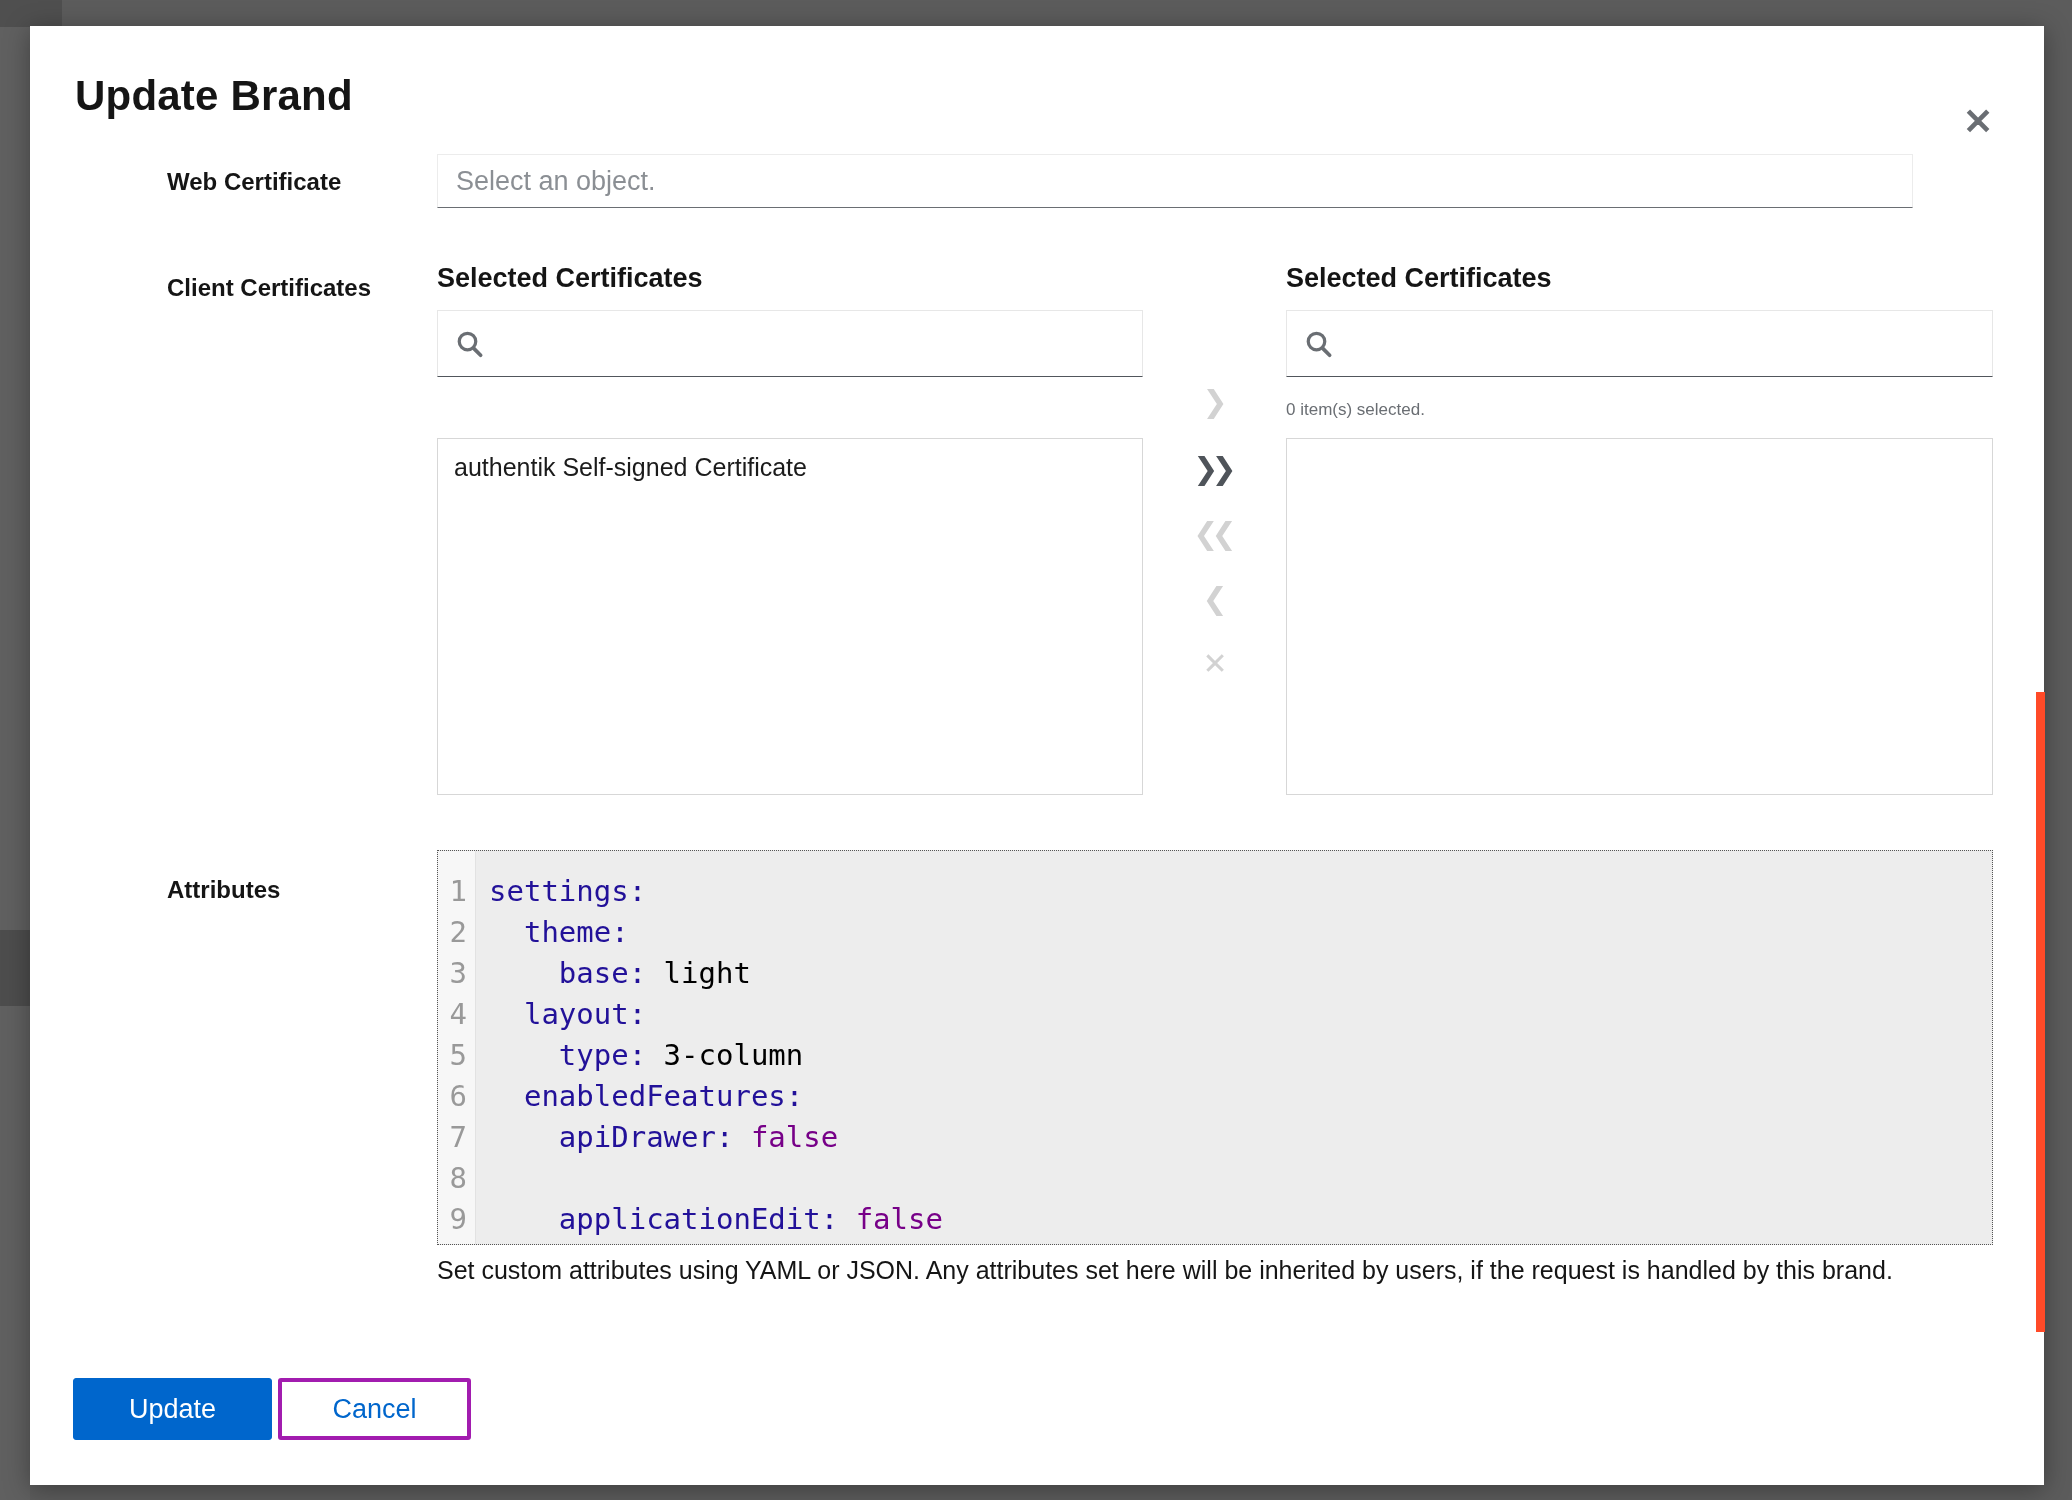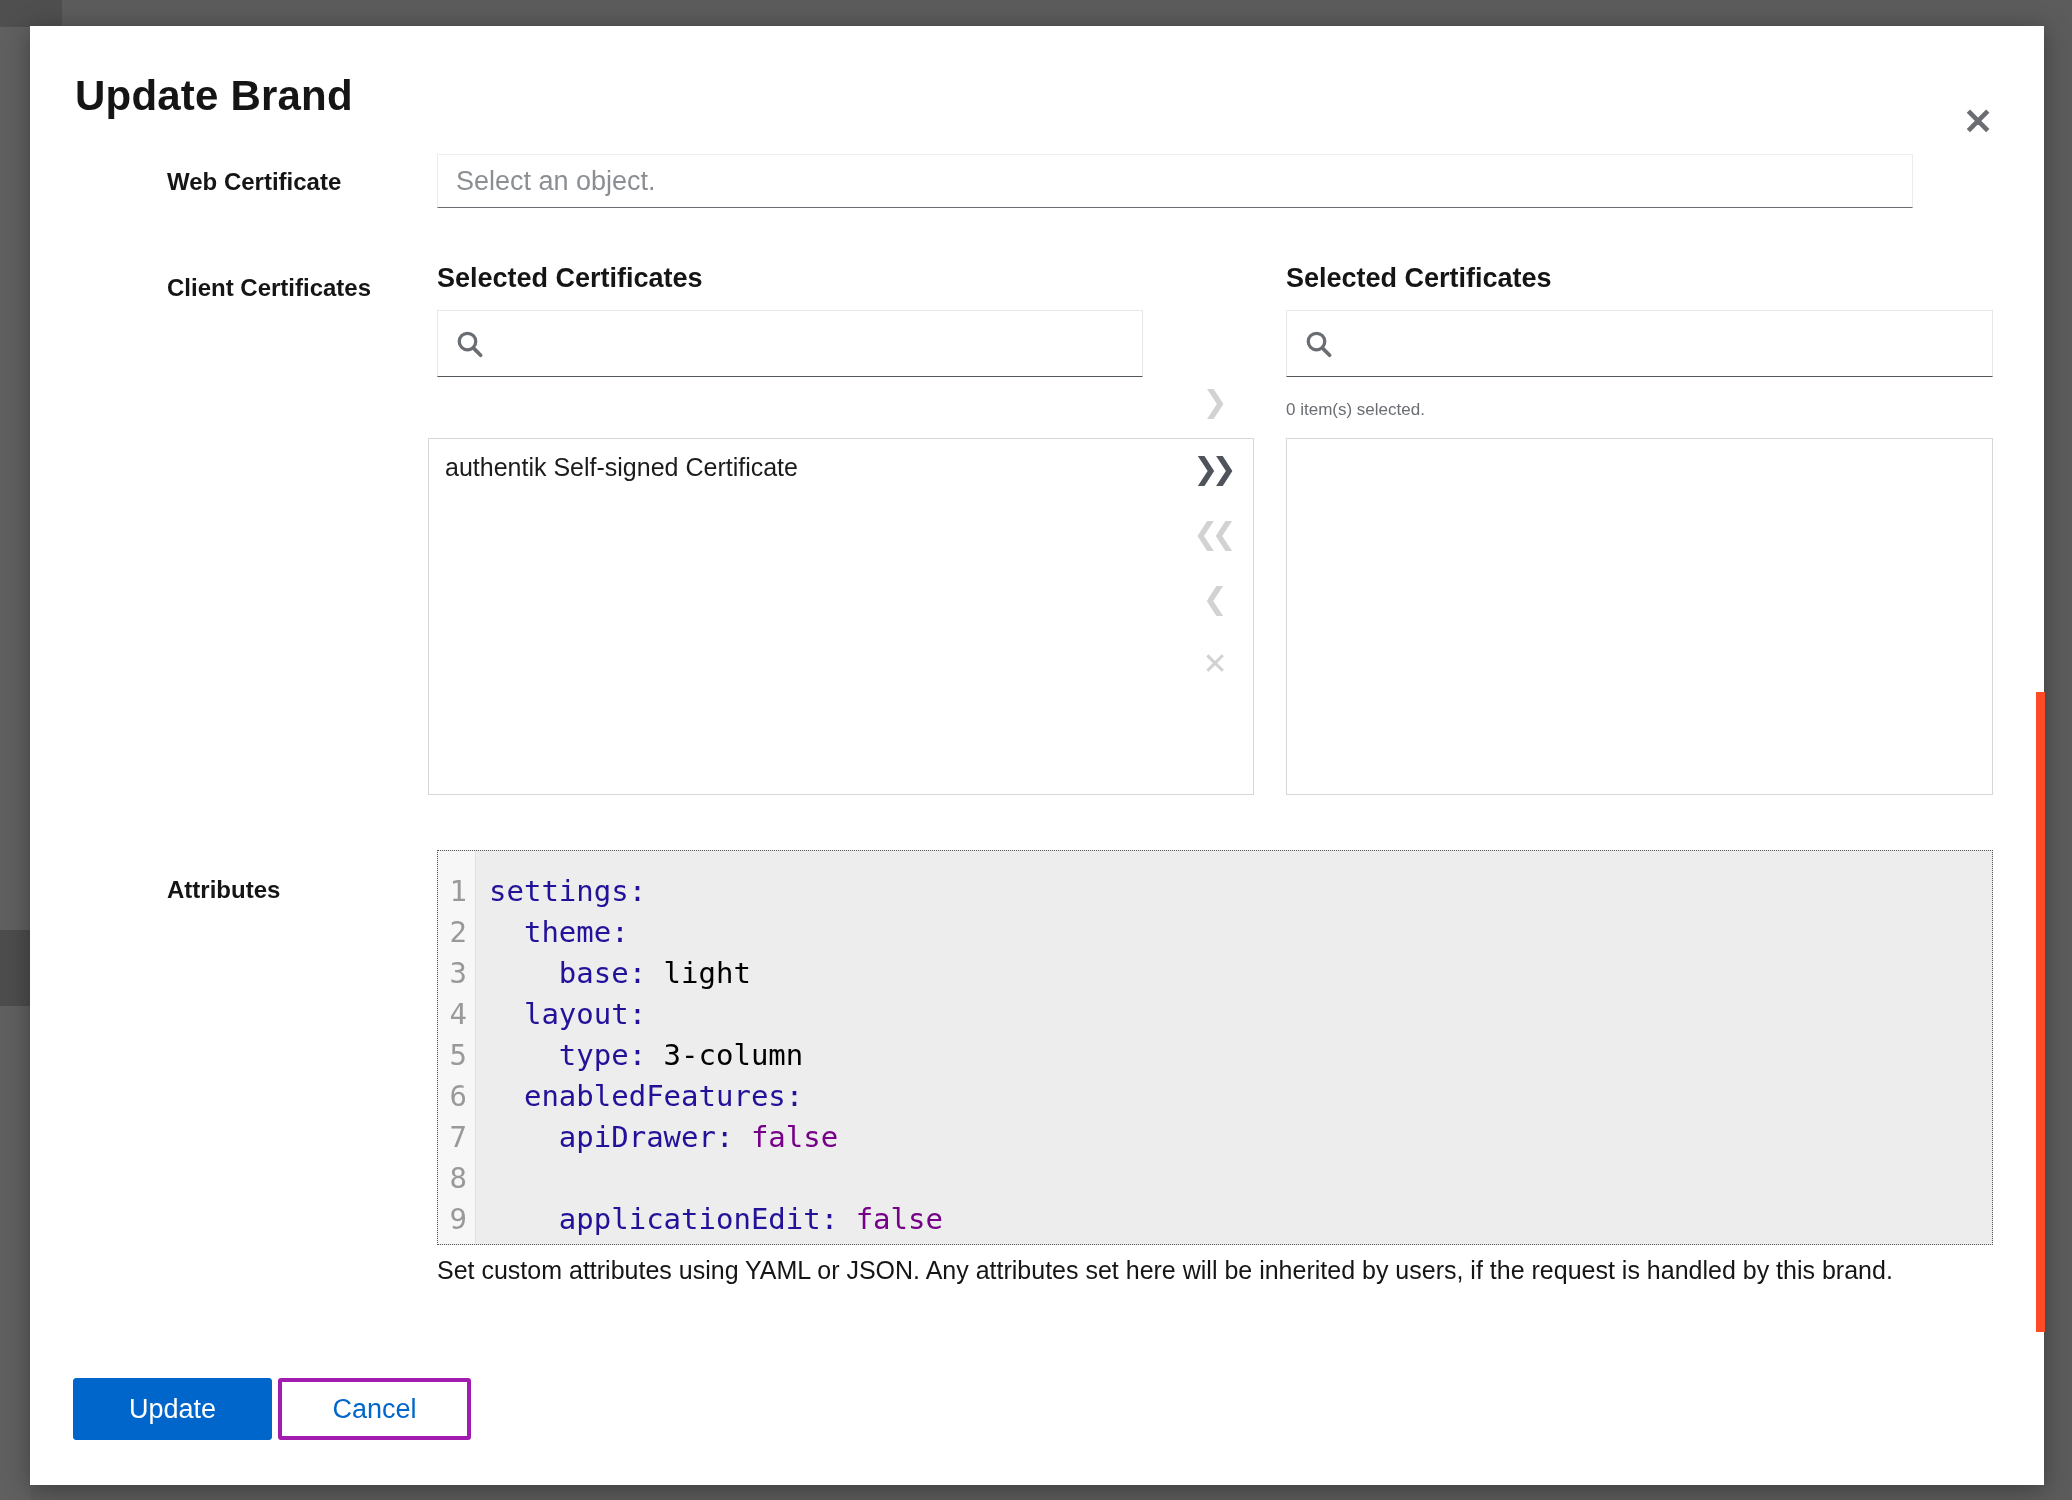--- a/index.html
+++ b/index.html
@@ -149,21 +149,21 @@
   <div class="search-wrap" style="left:1256px; width:707px;">
     <input class="pf-search" value="" style="">
     <svg class="search-icon" viewBox="0 0 24 24">
       <circle cx="10" cy="10" r="6.6" fill="none" stroke="#6a6e73" stroke-width="2.6"></circle>
       <line x1="15" y1="15.5" x2="20.5" y2="21" stroke="#6a6e73" stroke-width="3" stroke-linecap="round"></line>
     </svg>
   </div>
 
   <div class="selected-status">0 item(s) selected.</div>
 
-  <div class="dual-list" style="left:398px; width:826px;">
+  <div class="dual-list" style="left:407px; width:706px;">
     <div class="list-item">authentik Self-signed Certificate</div>
   </div>
 
   <div class="dual-list" style="left:1256px; width:707px;"></div>
 
   <button class="xfer-btn xfer-off" style="top:354px;">
     <span>❯</span>
   </button>
   <button class="xfer-btn dbl xfer-on" style="top:421px;">
     <span>❯❯</span>

